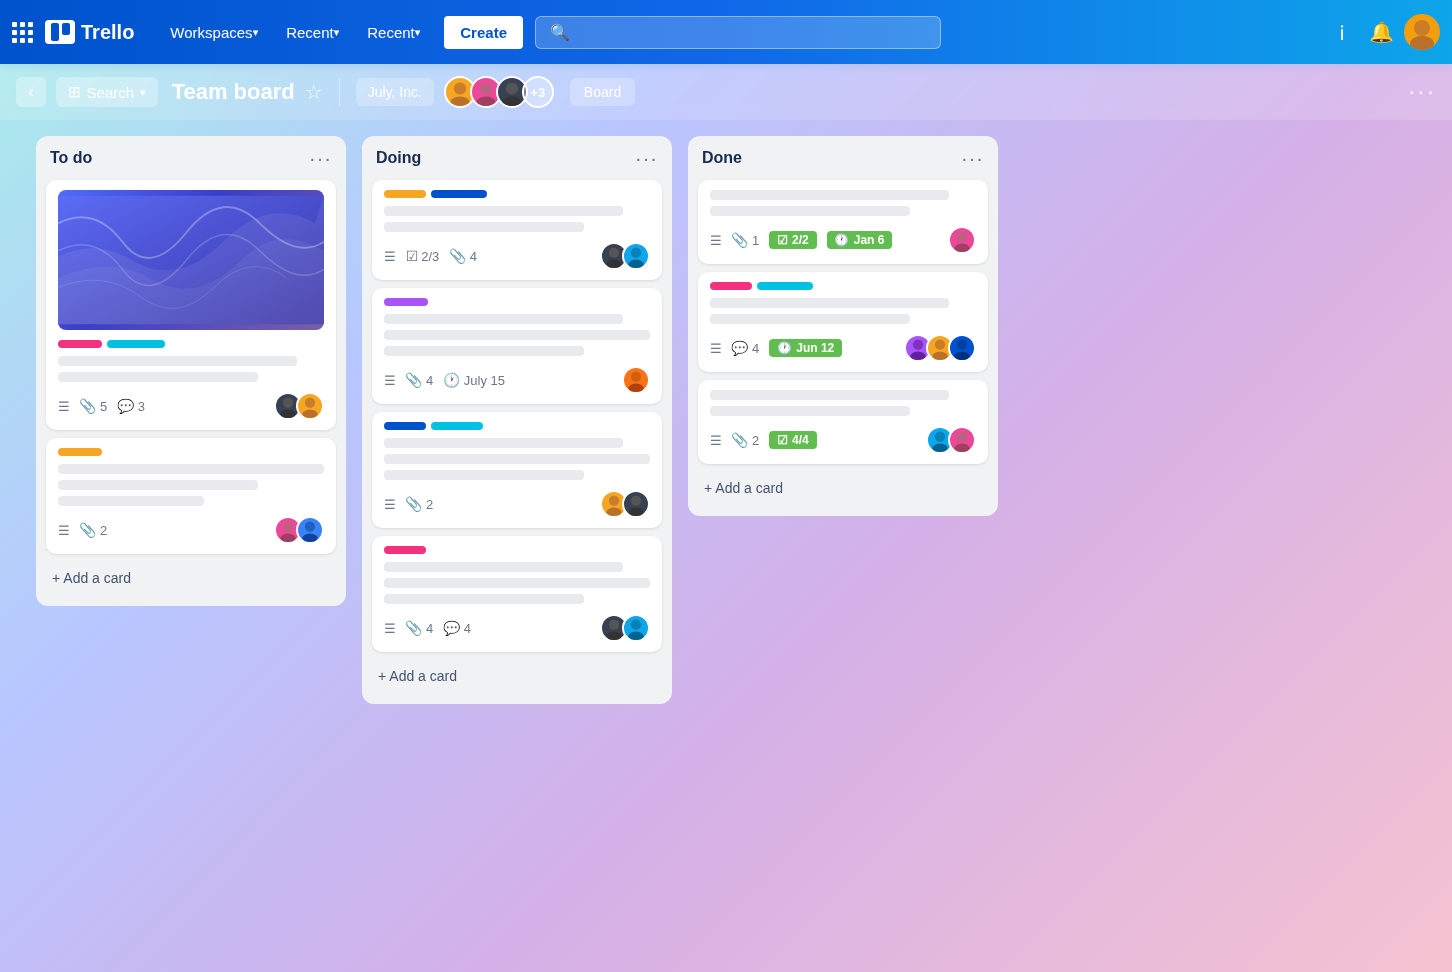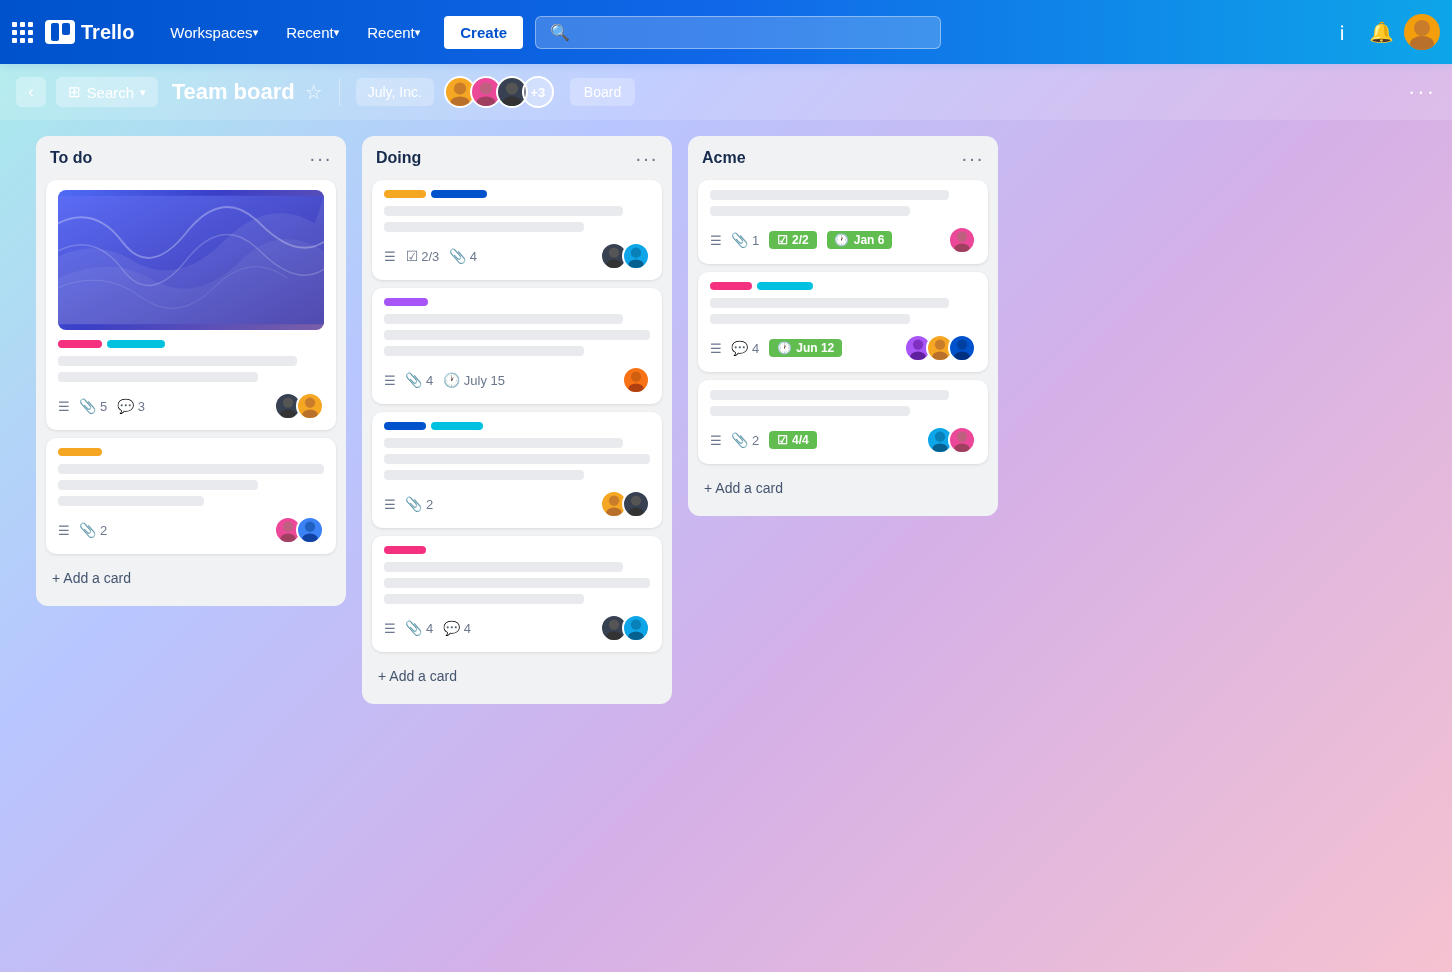--- a/index.html
+++ b/index.html
@@ -712,21 +712,21 @@
           </div>
         </div>
       </div>
     </div>
 
     <button class="add-card-btn">+ Add a card</button>
   </div>
 
   <div class="column">
     <div class="column-header">
-      <span class="column-title">Acme</span>
+      <span class="column-title">Done</span>
       <button class="col-menu-btn">···</button>
     </div>
 
     <div class="card">
       <div class="card-text-line long"></div>
       <div class="card-text-line medium"></div>
       <div class="card-footer">
         <span class="card-footer-item">☰</span>
         <span class="card-footer-item">
           <span class="card-footer-icon">📎</span>

